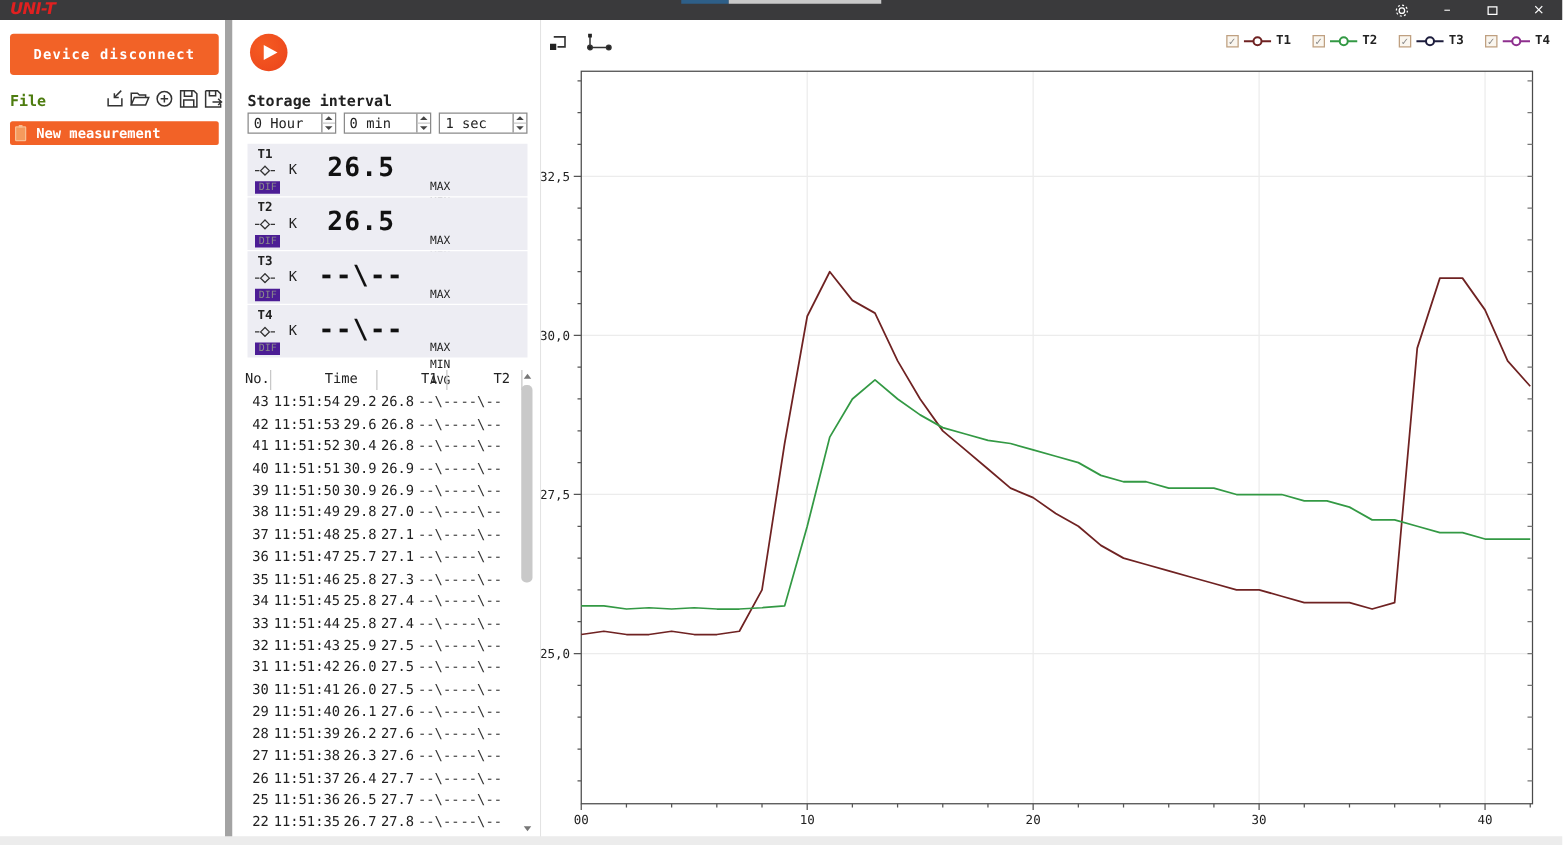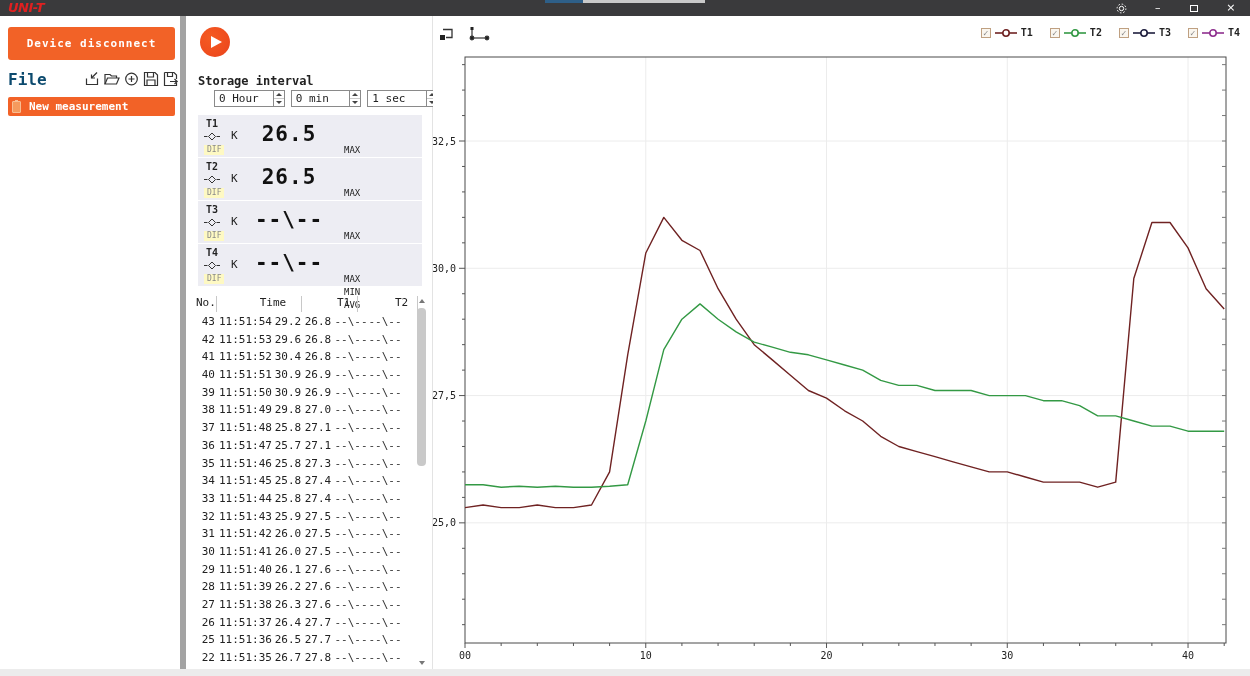--- a/index.html
+++ b/index.html
@@ -19,44 +19,44 @@
 
   
   .left-panel { position:absolute; left:0; top:16px; width:186px; height:654px; background:#fff; border-right:6px solid #a3a3a3; }
   .mid-panel  { position:absolute; left:186px; top:16px; width:247px; height:654px; background:#fff; border-right:1px solid #e3e3e3; }
   .chart-panel{ position:absolute; left:433px; top:16px; width:817px; height:654px; background:#fff; }
   .footer-strip { position:absolute; left:0; top:669px; width:1250px; height:7px; background:#ececec; }
 
   
   .btn-device { position:absolute; left:8px; top:11px; width:167px; height:33px; background:#f26227; border-radius:3px; color:#fff; font-weight:bold; font-size:11px; letter-spacing:1px; display:flex; align-items:center; justify-content:center; cursor:pointer; }
   .file-row { position:absolute; left:8px; top:54px; width:170px; height:20px; }
-  .file-label { font-size:16px; font-weight:bold; color:#0c4a6e; line-height:20px; }
+  .file-label { font-size:12px; font-weight:bold; color:#4d7c0f; line-height:20px; }
   .file-icons { position:absolute; left:76px; top:0; display:flex; gap:2px; }
   .file-icons svg { display:block; }
   .btn-newmeas { position:absolute; left:8px; top:81px; width:167px; height:19px; background:#f26227; border-radius:2px; color:#fff; font-weight:bold; font-size:11px; display:flex; align-items:center; cursor:pointer; }
   .clip-icon { display:inline-block; width:9px; height:12px; border:1px solid #f8bd92; background:#f59a5d; border-radius:1px; margin:0 8px 0 4px; position:relative; }
   .clip-icon::before { content:""; position:absolute; left:2px; top:-2px; width:3px; height:2px; background:#f8bd92; }
 
   
   .play-btn { position:absolute; left:14px; top:11px; width:30px; height:30px; border-radius:50%; background:radial-gradient(circle at 35% 35%, #f55b22, #ef4d1e 60%, #e8411c); display:flex; align-items:center; justify-content:center; cursor:pointer; }
   .play-tri { width:0; height:0; border-left:11px solid #fff; border-top:6.5px solid transparent; border-bottom:6.5px solid transparent; margin-left:3px; }
   .storage-title { position:absolute; left:12px; top:58px; font-size:12px; font-weight:bold; }
-  .spin-row { position:absolute; left:12px; top:74px; width:224px; height:17px; display:flex; gap:6px;margin-left:16px; }
+  .spin-row { position:absolute; left:12px; top:74px; width:224px; height:17px; display:flex; gap:6px; }
   .spinner { width:71px; height:17px; border:1px solid #8a8a8a; background:#fff; display:flex; position:relative; }
   .spin-val { flex:1; font-size:11px; line-height:15px; padding-left:4px; overflow:hidden; white-space:nowrap; }
   .spin-btns { width:11px; border-left:1px solid #8a8a8a; display:flex; flex-direction:column; }
   .spin-btns span { flex:1; display:flex; align-items:center; justify-content:center; border-bottom:1px solid #c9c9c9; }
   .spin-btns span:last-child { border-bottom:none; }
   .tri-up { width:0; height:0; border-left:3px solid transparent; border-right:3px solid transparent; border-bottom:3px solid #444; }
   .tri-down { width:0; height:0; border-left:3px solid transparent; border-right:3px solid transparent; border-top:3px solid #444; }
 
   .chpanel { position:absolute; left:12px; width:224px; height:42px; background:#ededf3; }
   .ch-label { position:absolute; left:8px; top:3px; font-size:10px; font-weight:bold; color:#222; }
   .tc-icon { position:absolute; left:6px; top:17px; }
-  .ch-dif { position:absolute; left:6px; bottom:2px; background:#fef9c3; color:#8a8a8a; font-size:8px; padding:0 3px; line-height:10px; }
+  .ch-dif { position:absolute; left:6px; bottom:2px; background:#4c1d95; color:#8a8a8a; font-size:8px; padding:0 3px; line-height:10px; }
   .ch-type { position:absolute; left:33px; top:14px; font-size:11px; color:#222; }
   .ch-value { position:absolute; left:48px; top:7px; width:86px; text-align:center; font-size:21px; font-weight:bold; color:#111; letter-spacing:1px; }
   .ch-stats { position:absolute; left:146px; top:2px; font-size:9px; color:#222;margin-top:27px; }
   .ch-stats div { line-height:13px; cursor:pointer; }
 
   
   .ttable { position:absolute; left:10px; top:280px; width:208px; }
   .thead { display:grid; grid-template-columns:21px 57px 28px 32px 34px 34px; height:16px;gap:28px; }
   .thead .hcell { font-size:11px; text-align:center; line-height:14px; border-right:1px solid #c8c8c8; color:#222; }
   .thead .hcell:first-child { text-align:right; padding-right:2px; }

